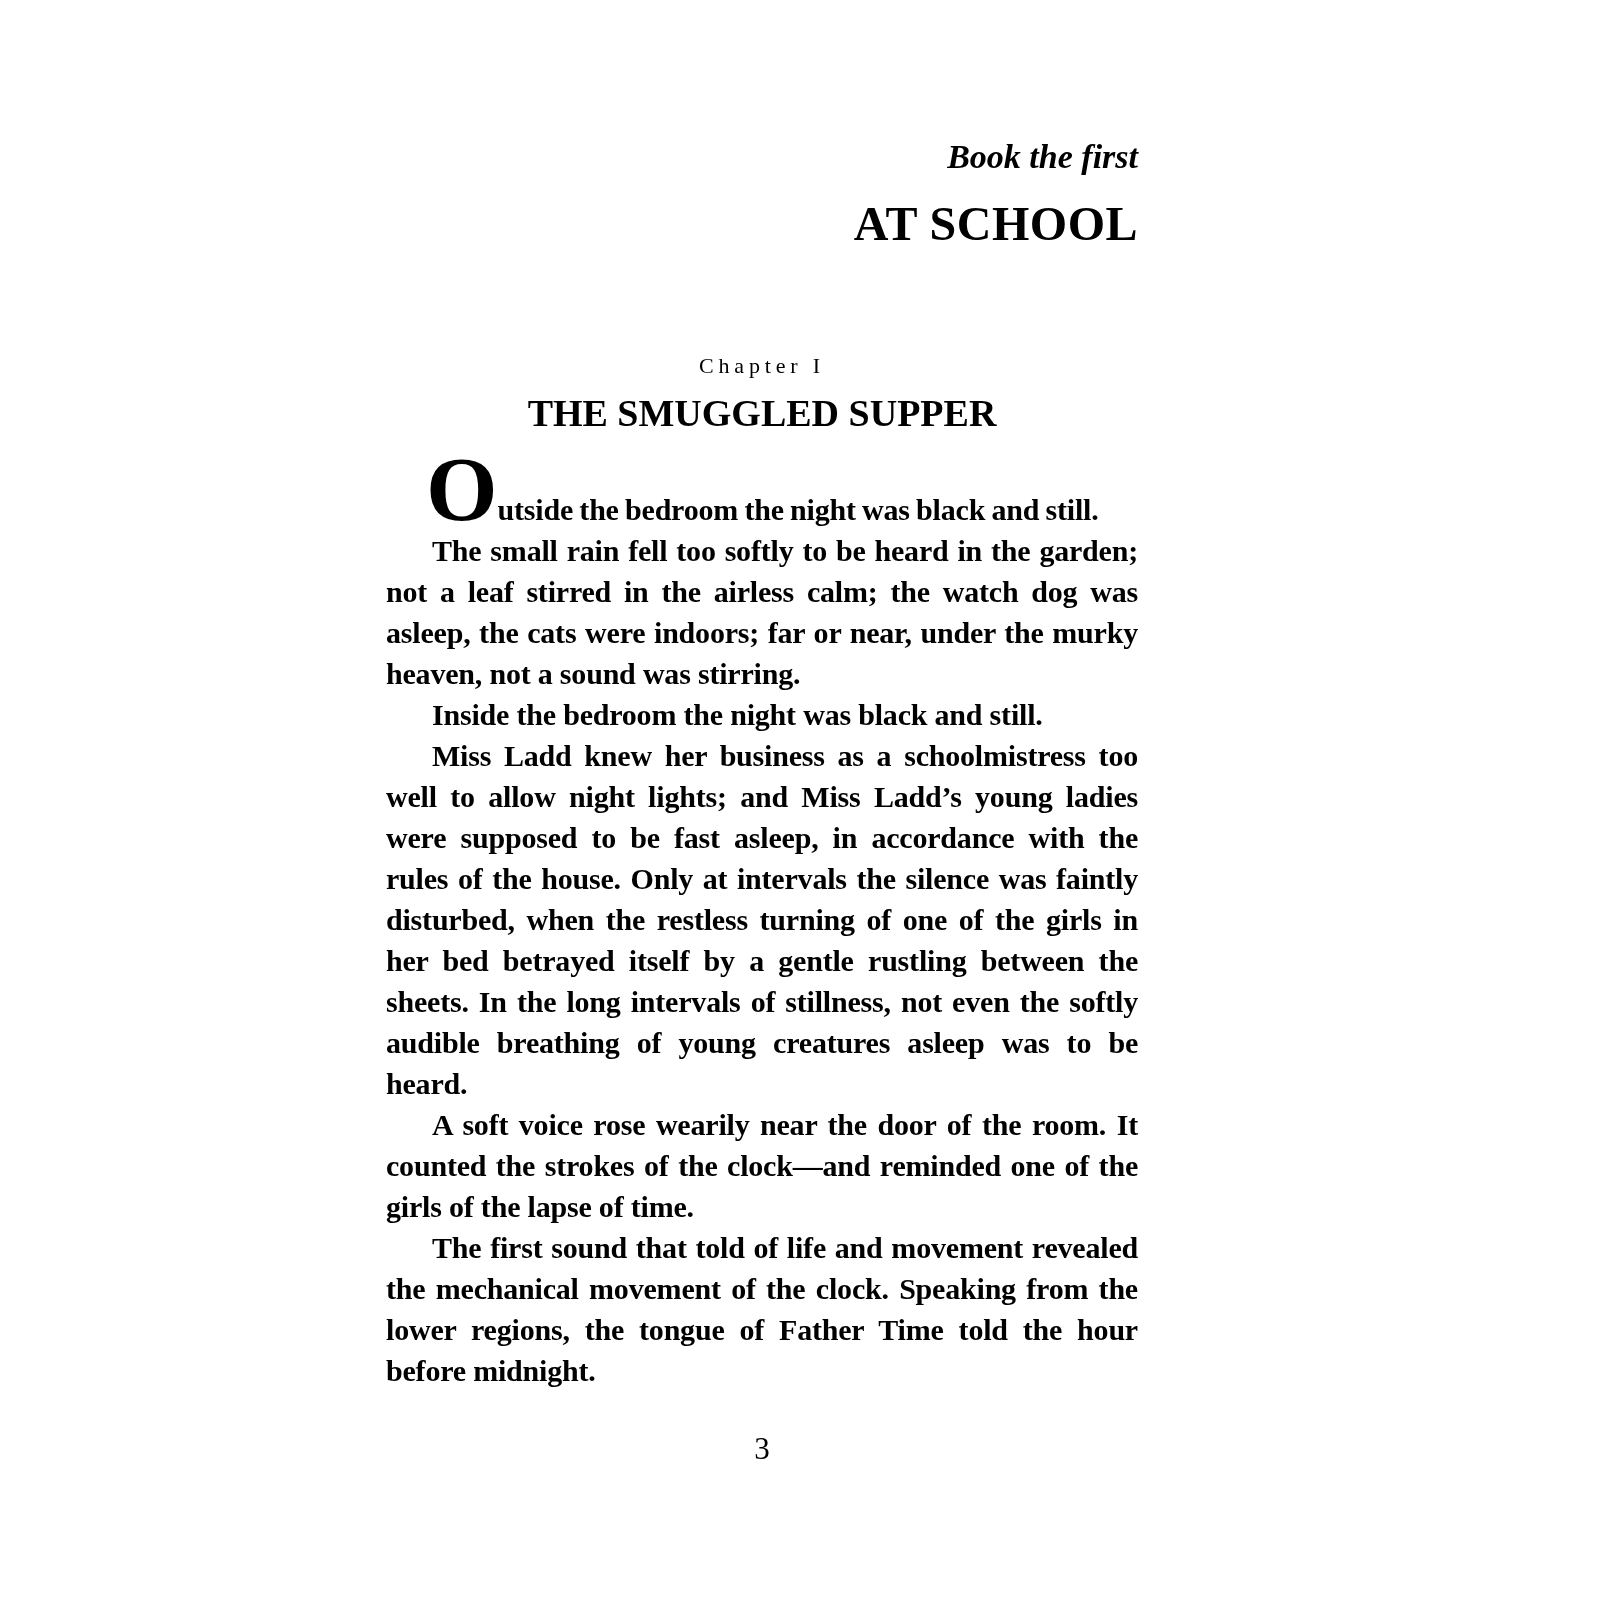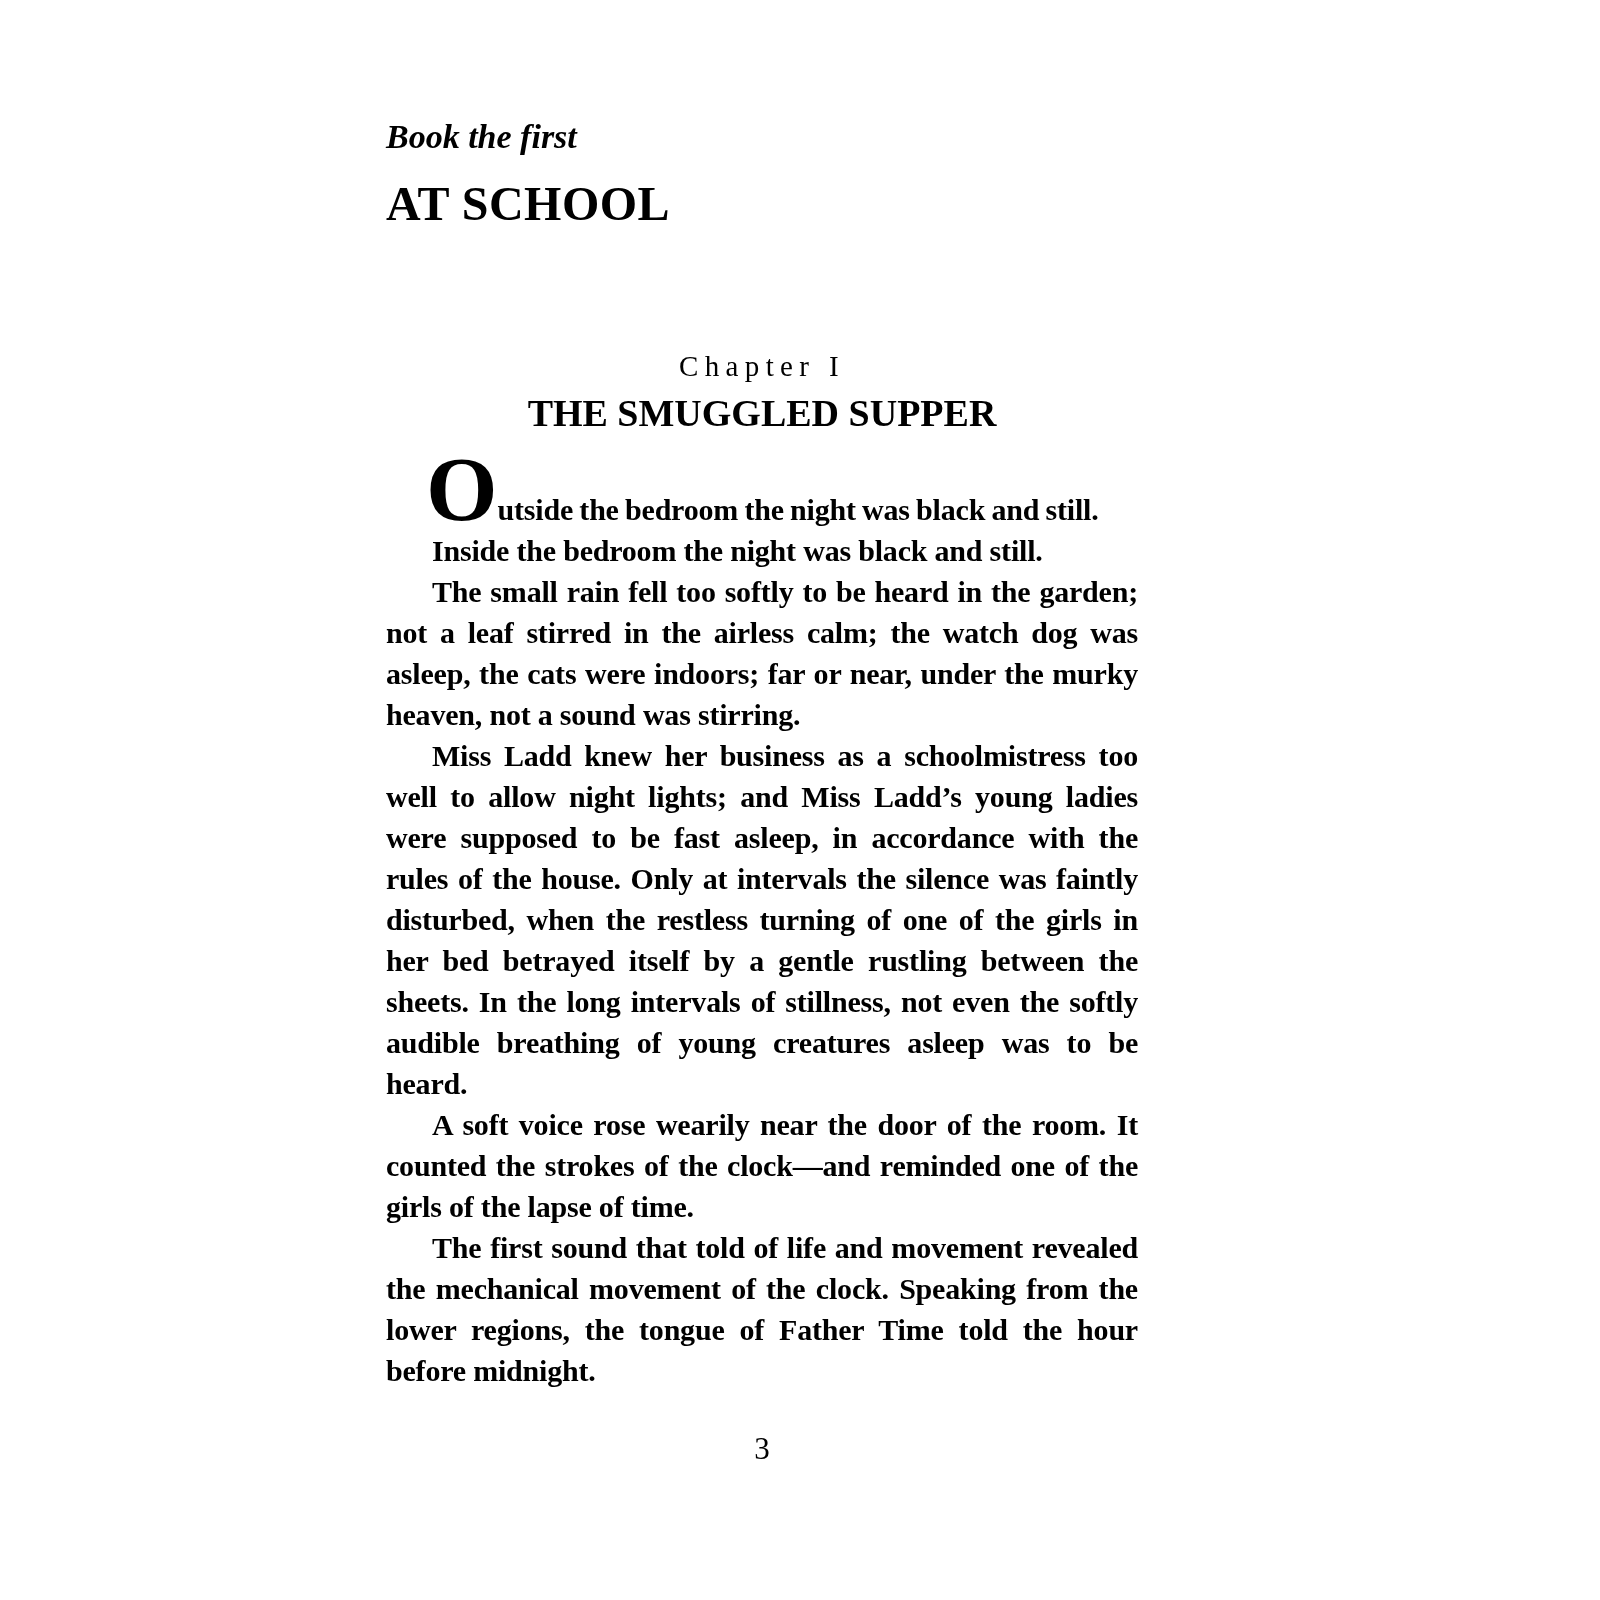--- a/index.html
+++ b/index.html
@@ -12,24 +12,24 @@
     width: 1600px;
     height: 1600px;
     background: #ffffff;
     color: #000000;
     font-family: "Liberation Serif", "DejaVu Serif", serif;
     overflow: hidden;
   }
   
   .part-head {
     position: absolute;
-    top: 116px;
+    top: 136px;
     left: 386px;
     width: 752px;
-    text-align: left;
+    text-align: right;
   }
   .part-label {
     font-size: 34px;
     line-height: 42px;
     font-weight: bold;
     font-style: italic;
   }
   .part-title {
     margin-top: 20px;
     font-size: 48px;
@@ -39,21 +39,21 @@
   }
   
   .chapter-head {
     position: absolute;
     top: 348px;
     left: 386px;
     width: 752px;
     text-align: center;
   }
   .chapter-label {
-    font-size: 29px;
+    font-size: 22px;
     line-height: 36px;
     font-weight: normal;
     letter-spacing: 0.22em;
   }
   .chapter-title {
     margin-top: 8px;
     font-size: 38px;
     line-height: 42px;
     font-weight: bold;
   }
@@ -103,22 +103,22 @@
     <div class="part-title">AT SCHOOL</div>
   </header>
 
   <section class="chapter-head">
     <div class="chapter-label">Chapter I</div>
     <div class="chapter-title">THE SMUGGLED SUPPER</div>
   </section>
 
   <main class="body-text">
     <p class="p-first"><span class="dropcap">O</span><span>utside the bedroom the night was black and still.</span></p>
+    <p>The small rain fell too softly to be heard in the garden; not a leaf stirred in the airless calm; the watch dog was asleep, the cats were indoors; far or near, under the murky heaven, not a sound was stirring.</p>
     <p>Inside the bedroom the night was black and still.</p>
-    <p>The small rain fell too softly to be heard in the garden; not a leaf stirred in the airless calm; the watch dog was asleep, the cats were indoors; far or near, under the murky heaven, not a sound was stirring.</p>
     <p>Miss Ladd knew her business as a schoolmistress too well to allow night lights; and Miss Ladd’s young ladies were supposed to be fast asleep, in accordance with the rules of the house. Only at intervals the silence was faintly disturbed, when the restless turning of one of the girls in her bed betrayed itself by a gentle rustling between the sheets. In the long intervals of stillness, not even the softly audible breathing of young creatures asleep was to be heard.</p>
     <p>A soft voice rose wearily near the door of the room. It counted the strokes of the clock—and reminded one of the girls of the lapse of time.</p>
     <p>The first sound that told of life and movement revealed the mechanical movement of the clock. Speaking from the lower regions, the tongue of Father Time told the hour before midnight.</p>
   </main>
 
   <footer class="folio">3</footer>
 
 </div>
 
 </body></html>

